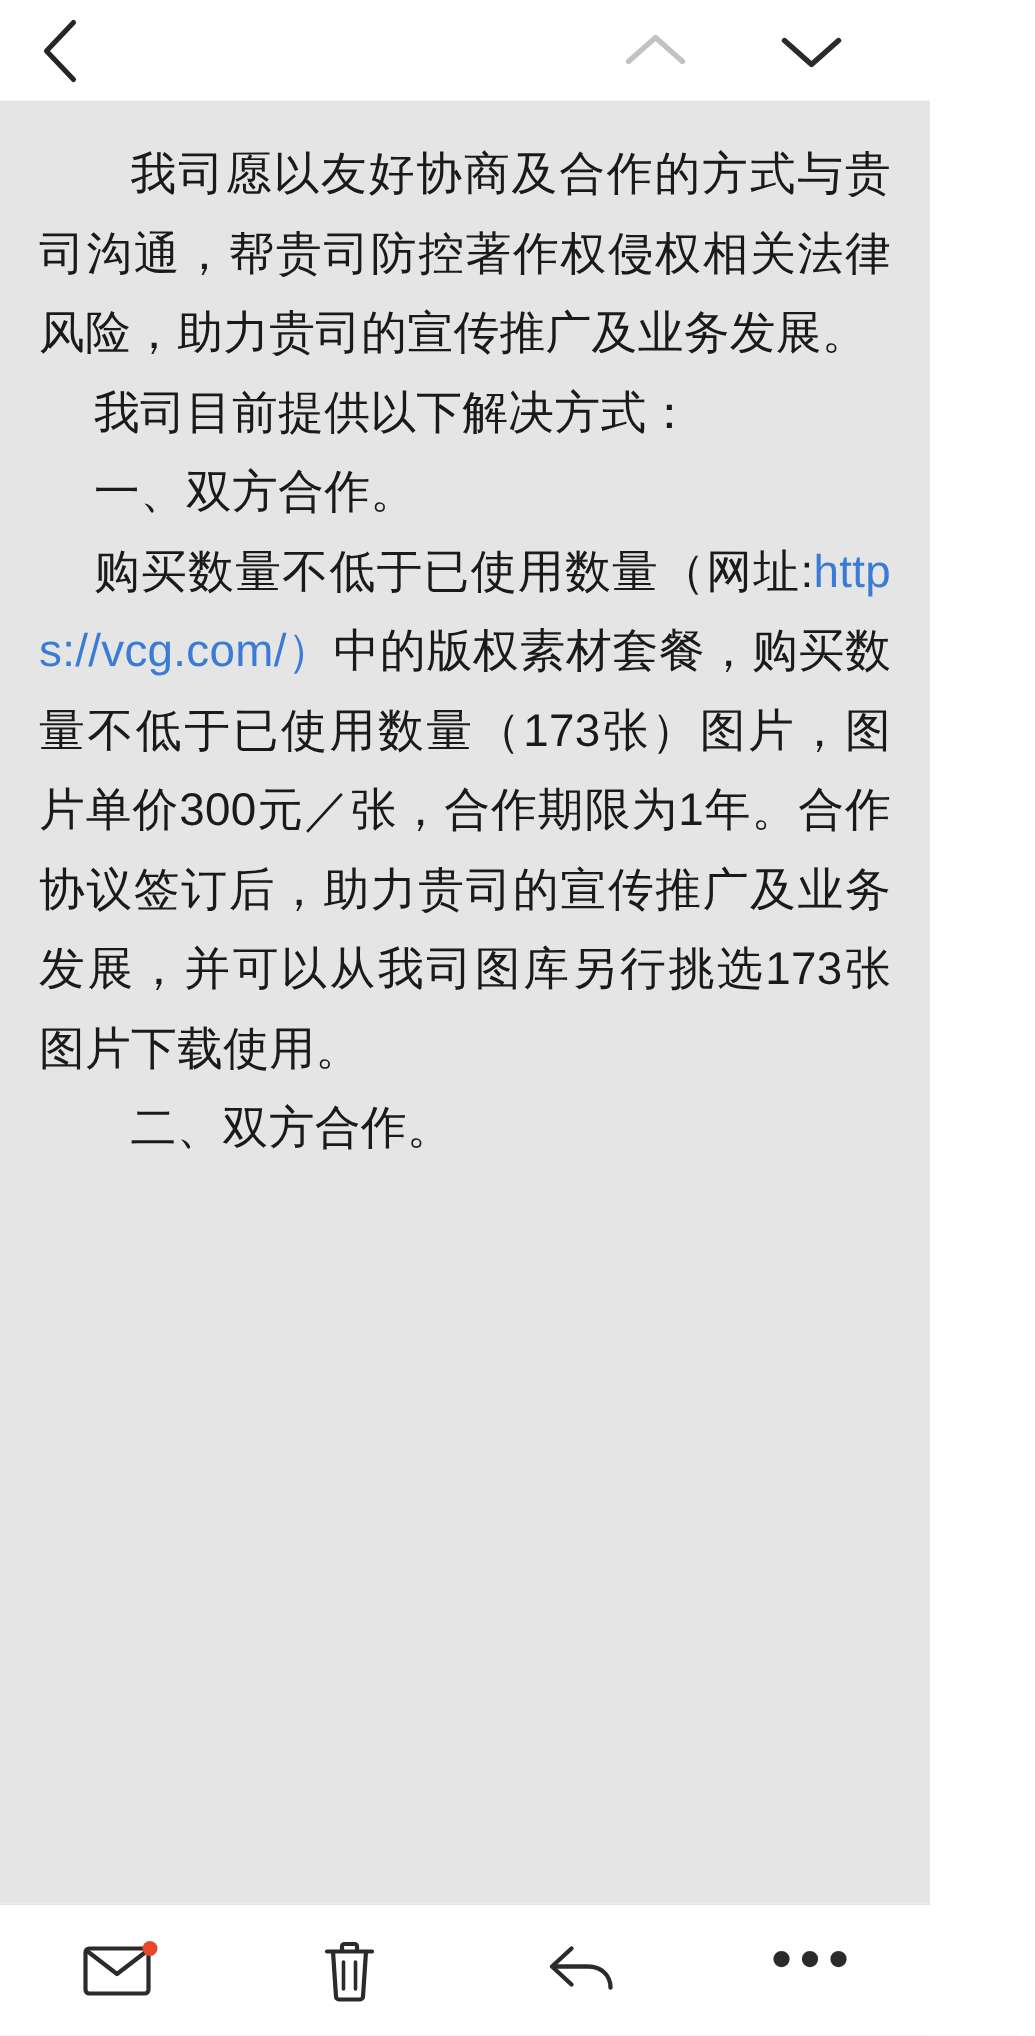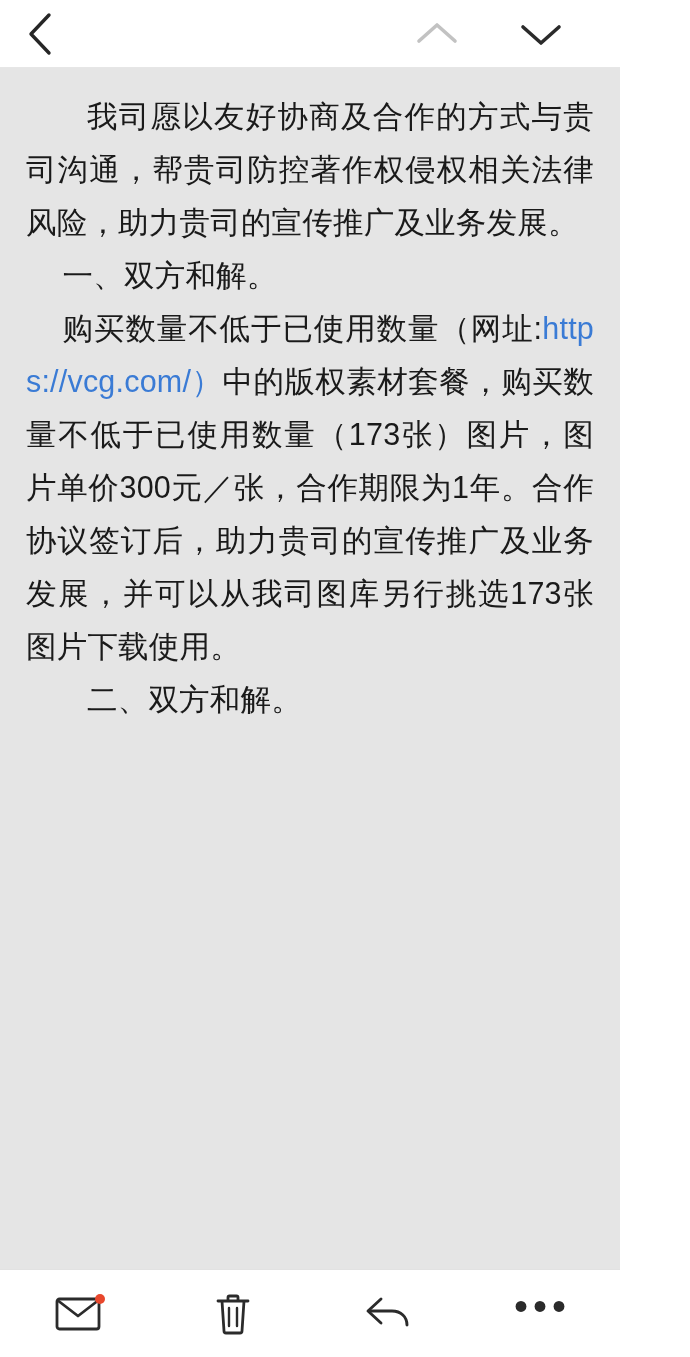--- a/index.html
+++ b/index.html
@@ -128,28 +128,29 @@
       <svg width="46" height="30" viewBox="0 0 46 30" aria-hidden="true">
         <polyline points="5,8 23,24 41,8" fill="none" stroke="#2b2b2b" stroke-width="3.6" stroke-linecap="round" stroke-linejoin="round"></polyline>
       </svg>
     </div>
   </div>
 
   <div class="content">
 
     <p class="para indent">我司愿以友好协商及合作的方式与贵司沟通，帮贵司防控著作权侵权相关法律风险，助力贵司的宣传推广及业务发展。</p>
 
+    <p class="para indent-1">我司目前提供以下解决方式：</p>
 
-    <p class="para indent-1">一、双方和解。</p>
+    <p class="para indent-1">一、双方合作。</p>
 
     <p class="para indent-1">
       <span>购买数量不低于已使用数量（网址:</span><a class="link" href="#">https://vcg.com/）</a><span>中的版权素材套餐，购买数量不低于已使用数量（173张）图片，图片单价300元／张，合作期限为1年。合作协议签订后，助力贵司的宣传推广及业务发展，并可以从我司图库另行挑选173张图片下载使用。</span>
     </p>
 
-    <p class="para indent">二、双方和解。</p>
+    <p class="para indent">二、双方合作。</p>
 
 
   </div>
 
   <div class="bottombar">
 
     <div class="bottom-btn">
       <svg width="46" height="36" viewBox="0 0 46 36" aria-hidden="true">
         <rect x="2" y="3" width="42" height="30" rx="2.5" fill="none" stroke="#2b2b2b" stroke-width="2.8"></rect>
         <polyline points="3.5,5 23,20 42.5,5" fill="none" stroke="#2b2b2b" stroke-width="2.8" stroke-linecap="round" stroke-linejoin="round"></polyline>

